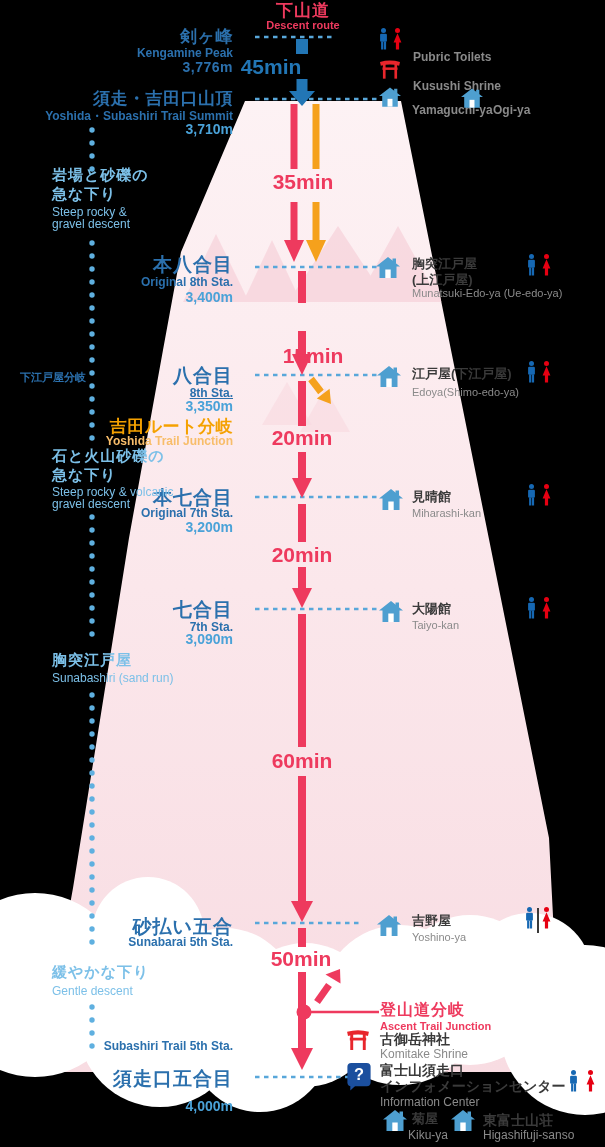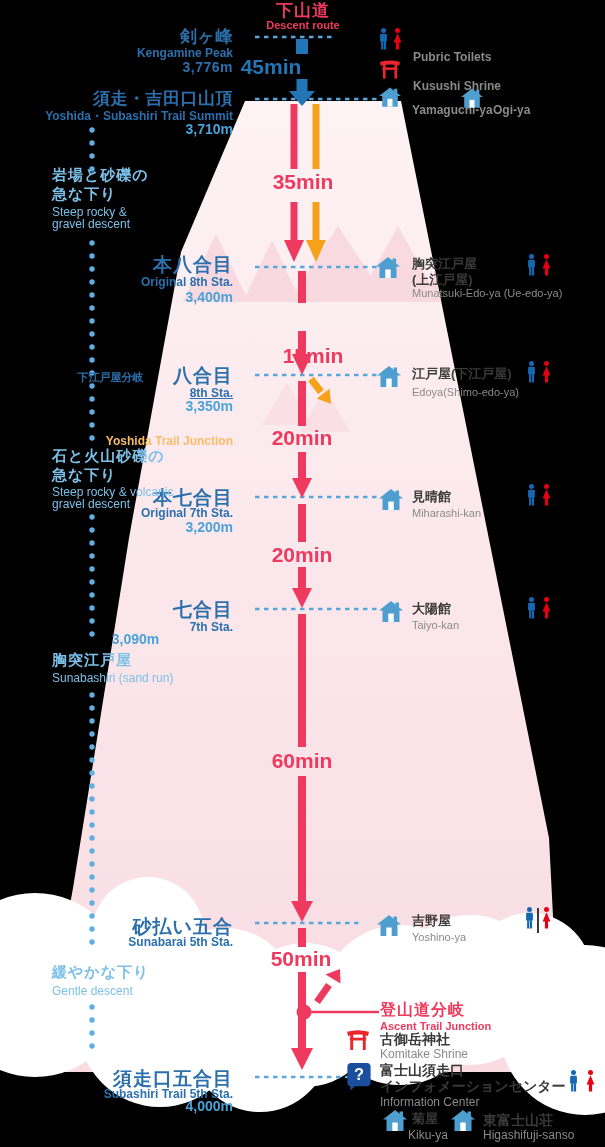--- a/index.html
+++ b/index.html
@@ -201,40 +201,41 @@
   <div class="L r en" style="top:47px;">Kengamine Peak</div>
   <div class="L r jpm" style="top:60px;font-size:14px;">3,776m</div>
   <div class="L r jpm" style="top:89px;">須走・吉田口山頂</div>
   <div class="L r en" style="top:110px;">Yoshida・Subashiri Trail Summit</div>
   <div class="L r alt" style="top:122px;">3,710m</div>
 
   <div class="L r jp" style="top:254px;">本八合目</div>
   <div class="L r en" style="top:276px;">Original 8th Sta.</div>
   <div class="L r alt" style="top:290px;">3,400m</div>
 
-  <div class="L pref" style="left:32px;width:157px;text-align:center;top:371px;">下江戸屋分岐</div>
+  <div class="L pref" style="left:20px;width:157px;text-align:left;top:371px;">下江戸屋分岐</div>
   <div class="L r jp" style="top:365px;">八合目</div>
   <div class="L r en" style="top:387px;text-decoration:underline;">8th Sta.</div>
   <div class="L r alt" style="top:399px;">3,350m</div>
 
+  <div class="L r oj" style="top:417px;">吉田ルート分岐</div>
   <div class="L r oe" style="top:435px;">Yoshida Trail Junction</div>
 
   <div class="L r jp" style="top:487px;">本七合目</div>
   <div class="L r en" style="top:507px;">Original 7th Sta.</div>
   <div class="L r alt" style="top:520px;">3,200m</div>
 
   <div class="L r jp" style="top:599px;">七合目</div>
   <div class="L r en" style="top:621px;">7th Sta.</div>
-  <div class="L r alt" style="top:632px;text-align:center;">3,090m</div>
+  <div class="L r alt" style="top:632px;">3,090m</div>
 
   <div class="L r jp" style="top:916px;">砂払い五合</div>
   <div class="L r en" style="top:936px;">Sunabarai 5th Sta.</div>
 
   <div class="L r jp" style="top:1068px;">須走口五合目</div>
-  <div class="L r en" style="top:1088px;">Subashiri Trail 5th Sta.</div>
+  <div class="L r en" style="top:1040px;">Subashiri Trail 5th Sta.</div>
   <div class="L r alt" style="top:1099px;">4,000m</div>
 
   <div class="L nj" style="left:52px;top:167px;">岩場と砂礫の</div>
   <div class="L nj" style="left:52px;top:186px;">急な下り</div>
   <div class="L ne" style="left:52px;top:206px;">Steep rocky &amp;</div>
   <div class="L ne" style="left:52px;top:218px;">gravel descent</div>
 
   <div class="L nj" style="left:52px;top:448px;">石と火山砂礫の</div>
   <div class="L nj" style="left:52px;top:467px;">急な下り</div>
   <div class="L ne" style="left:52px;top:486px;">Steep rocky &amp; volcanic</div>

